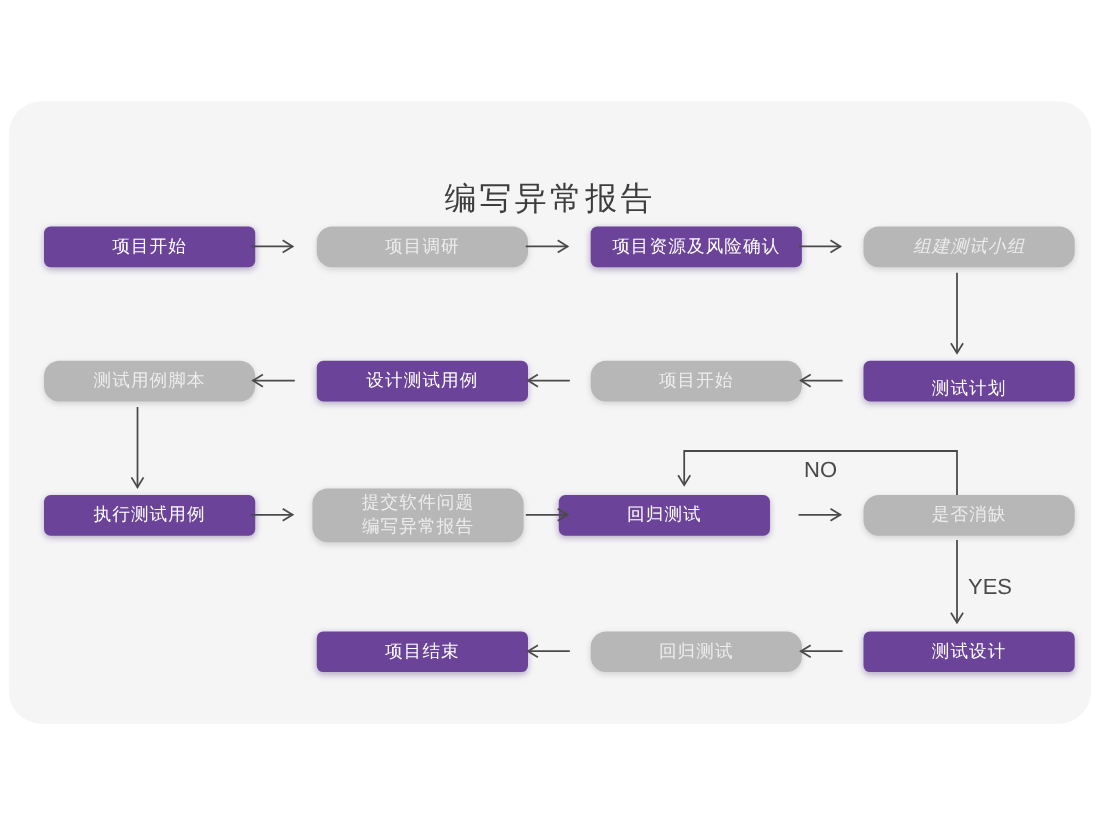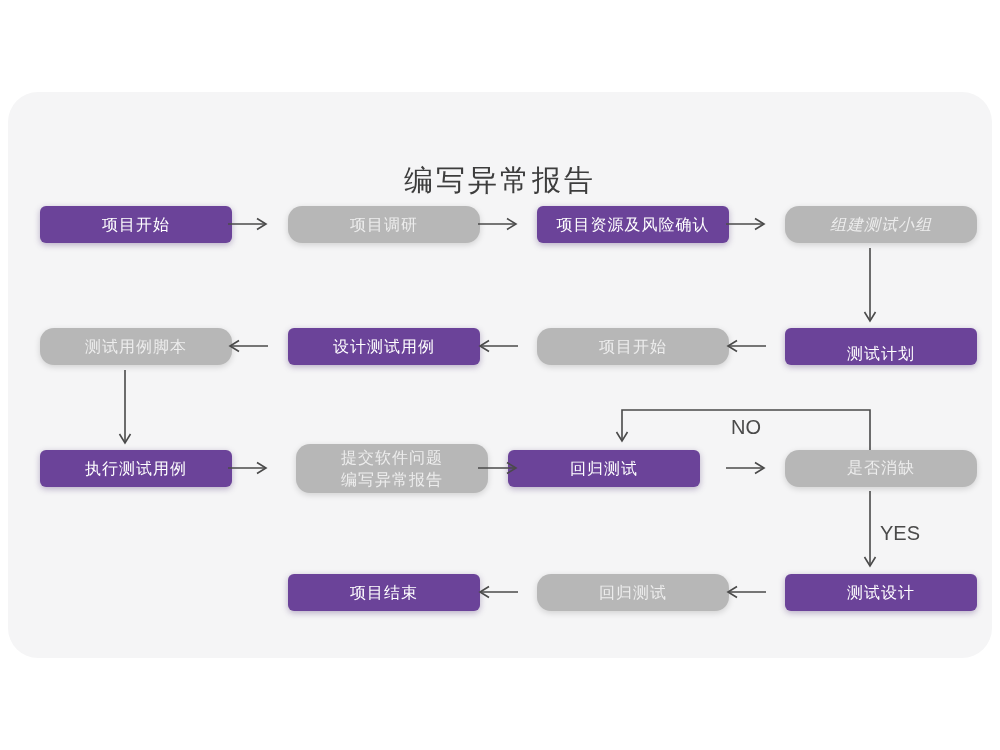--- a/index.html
+++ b/index.html
@@ -25,21 +25,21 @@
     display:flex;flex-direction:column;align-items:center;justify-content:center;
     font-size:16px;letter-spacing:1px;line-height:22px;box-sizing:border-box;
   }
   .purple{background:var(--purple);color:var(--text_on_purple);box-shadow:0 2px 6px rgba(70,40,110,0.35);}
   .gray{background:var(--gray);color:var(--text_on_gray);box-shadow:0 2px 6px rgba(0,0,0,0.15);border-radius:14px;}
   
   .r1c1{left:40px;top:206px;}  .r1c2{left:288px;top:206px;}
   .r1c3{left:537px;top:206px;} .r1c4{left:785px;top:206px;font-style:italic;}
   .r2c1{left:40px;top:328px;}  .r2c2{left:288px;top:328px;}
   .r2c3{left:537px;top:328px;} .r2c4{left:785px;top:328px;justify-content:flex-end;}
-  .r3c1{left:40px;top:450px;}  .r3c2{left:296px;top:444px;height:49px;}
+  .r3c1{left:40px;top:450px;}  .r3c2{left:284px;top:444px;height:49px;}
   .r3c3{left:508px;top:450px;} .r3c4{left:785px;top:450px;font-family:Liberation Mono, monospace;}
   .r4c2{left:288px;top:574px;font-family:Liberation Serif, serif;} .r4c3{left:537px;top:574px;} .r4c4{left:785px;top:574px;}
   svg.overlay{position:absolute;left:0;top:0;pointer-events:none;}
   .flow-line{stroke:var(--arrow);stroke-width:1.6;fill:none;}
   .head{stroke:var(--arrow);stroke-width:1.6;fill:none;}
   .branch-label{fill:var(--arrow);font-size:20px;font-family:"Liberation Sans","DejaVu Sans",sans-serif;}
 </style>
 </head>
 <body>
 

